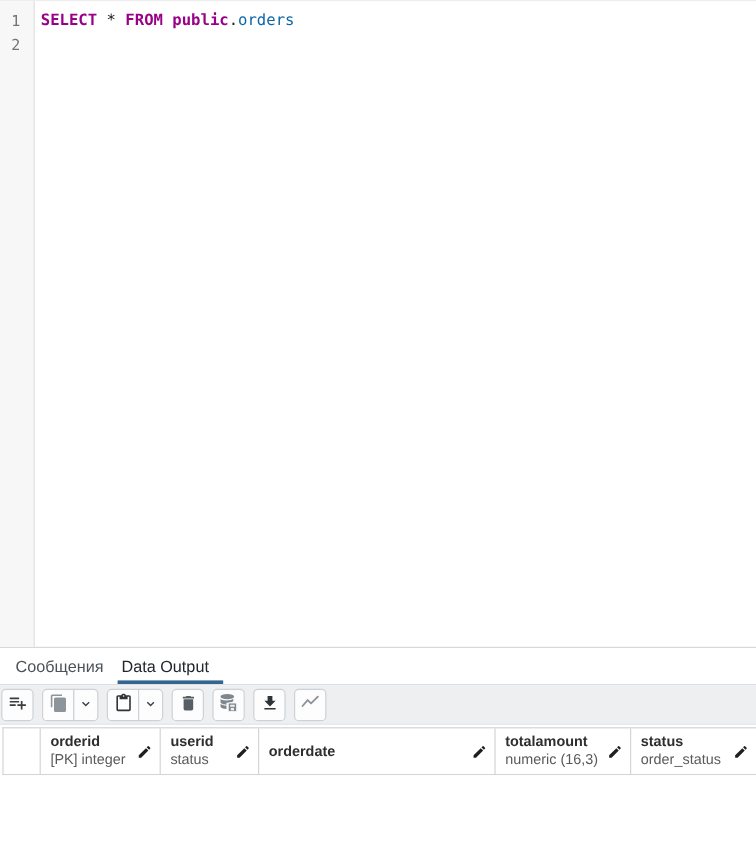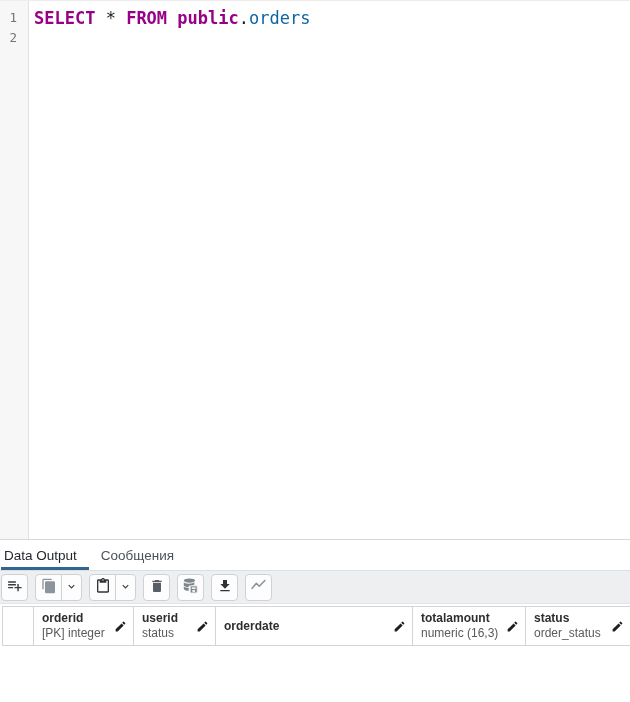--- a/index.html
+++ b/index.html
@@ -8,21 +8,21 @@
     width:630px; height:702px; overflow:hidden;
     background:#fff;
     font-family:"Liberation Sans", sans-serif;
   }
   .app { display:flex; flex-direction:column; width:630px; height:702px; }
 
   
   .editor { height:540px; flex:none; display:flex; border-top:1px solid #ededed; border-bottom:1px solid #d8d8d8; background:#fff; }
   .gutter { width:29px; flex:none; background:#f7f7f7; border-right:1px solid #e2e2e2; padding-top:7px; }
   .ln { font-family:"DejaVu Sans Mono", monospace; font-size:12.5px; line-height:20px; color:#747474; text-align:right; padding-right:11px; }
-  .code { padding:7px 0 0 5px; font-family:"DejaVu Sans Mono", monospace; font-size:17px; line-height:20px; flex:1; }
+  .code { padding:7px 0 0 5px; font-family:"DejaVu Sans Mono", monospace; font-size:13px; line-height:20px; flex:1; }
   .line { white-space:pre; }
   .kw { color:#990088; font-weight:bold; }
   .pl { color:#1f1f1f; }
   .id { color:#0d66a6; }
 
   
   .tabbar { height:31px; flex:none; display:flex; background:#fff; border-bottom:1px solid #dcdfe2; padding-left:1px; }
   .tab { padding:8px 12px 0 12px; font-size:13.5px; color:#4c5258; cursor:pointer; }
   .tab.first { padding-left:3px; }
   .tab.active { color:#23272b; border-bottom:3px solid #326690; }
@@ -61,25 +61,25 @@
     <div class="gutter">
       <div class="ln">1</div>
       <div class="ln">2</div>
     </div>
     <div class="code">
       <div class="line"><span class="kw">SELECT</span><span class="pl"> * </span><span class="kw">FROM</span><span class="pl"> </span><span class="kw">public</span><span class="pl">.</span><span class="id">orders</span></div>
     </div>
   </div>
 
   <div class="tabbar">
+    <div class="tab">
+      <span>Сообщения</span>
+    </div>
     <div class="tab first active">
       <span>Data Output</span>
-    </div>
-    <div class="tab">
-      <span>Сообщения</span>
     </div>
   </div>
 
   <div class="toolbar">
 
     <button class="btn">
       <span>
         <svg width="17" height="17" viewBox="0 0 24 24">
             <path fill="#383d42" d="M14 10H3v2h11v-2zm0-4H3v2h11V6zm4 8v-4h-2v4h-4v2h4v4h2v-4h4v-2h-4zM3 16h7v-2H3v2z"></path>
           </svg>

